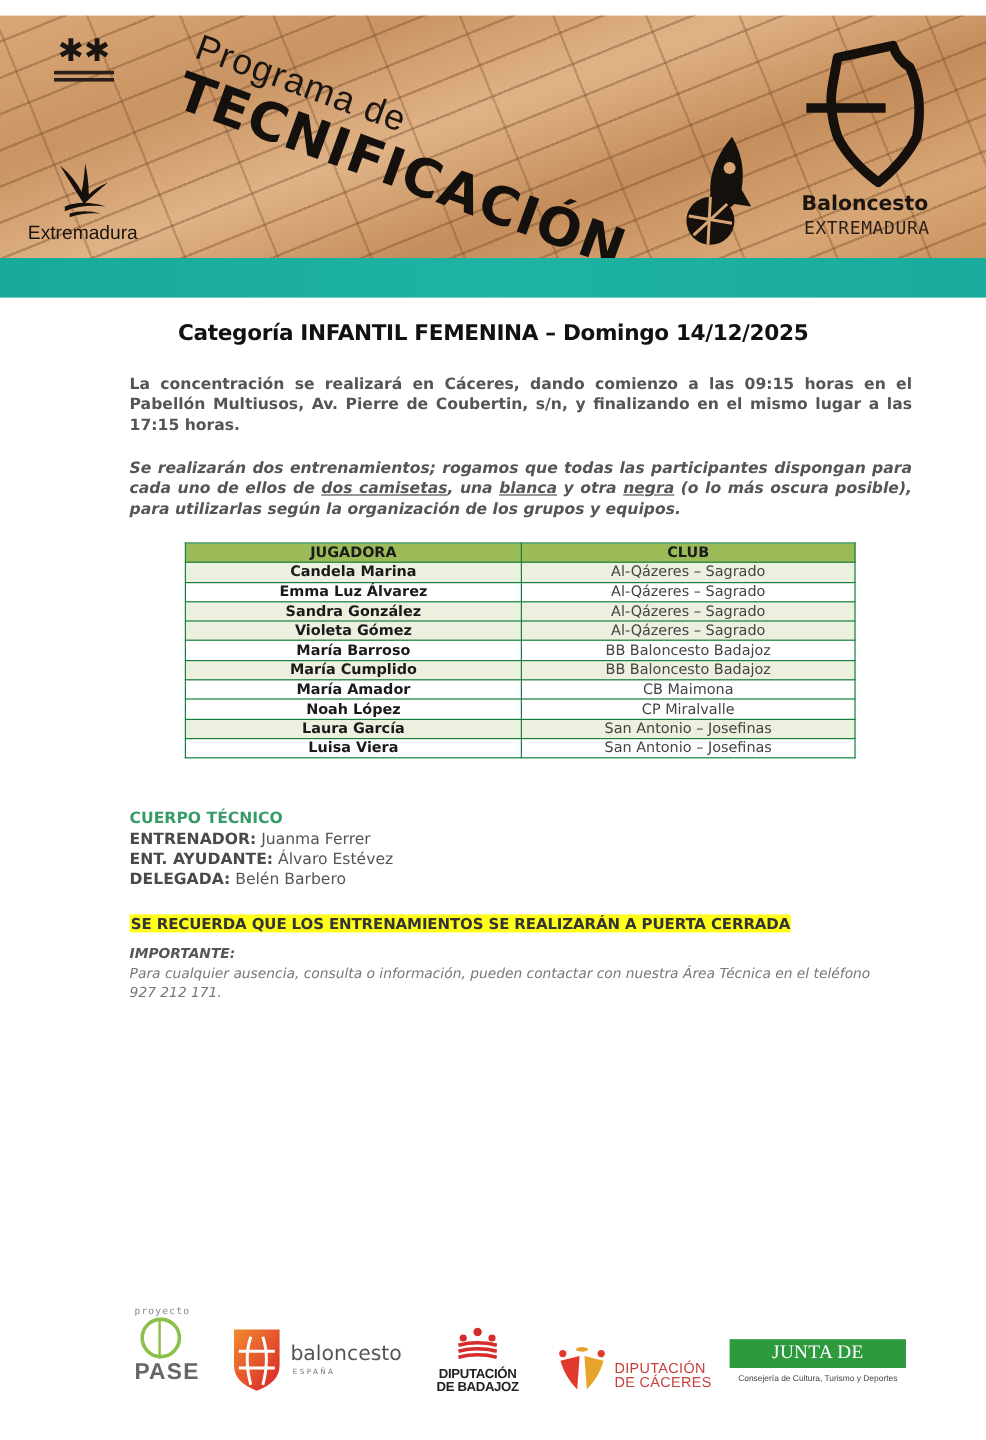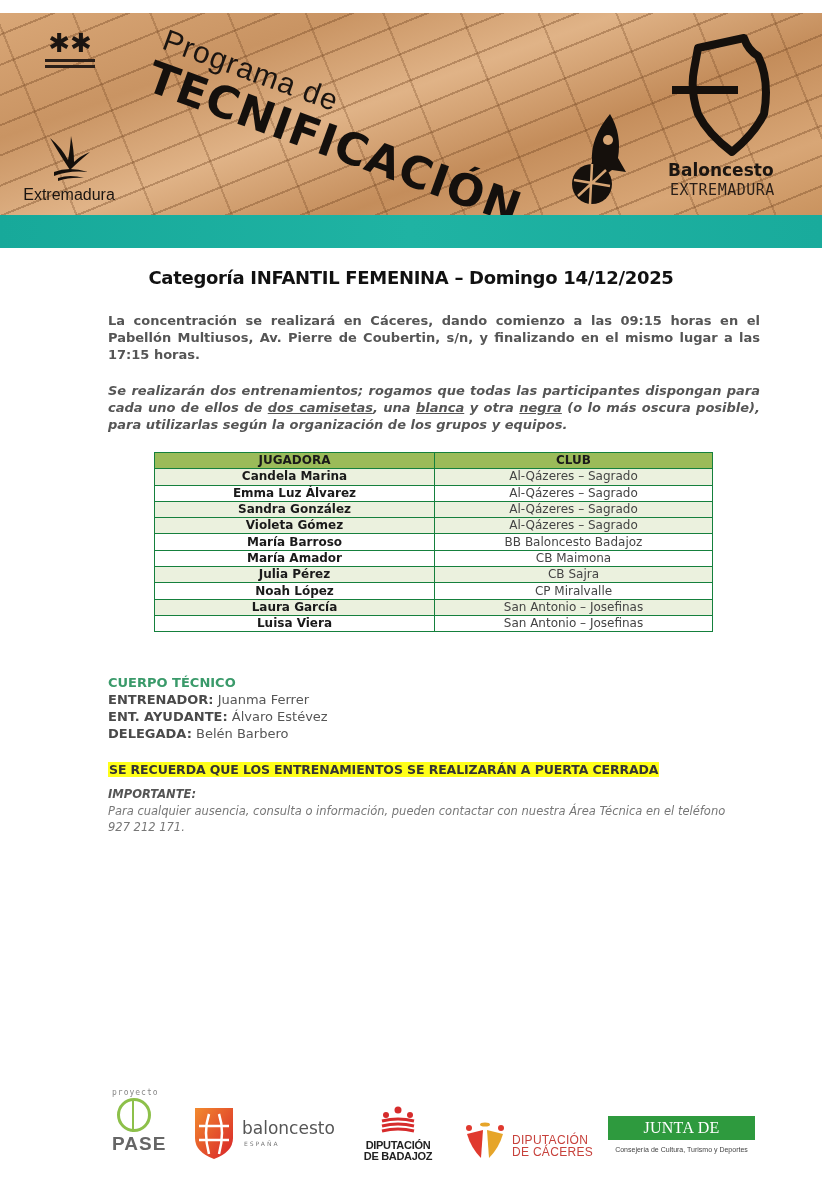--- a/index.html
+++ b/index.html
@@ -152,27 +152,27 @@
         <td class="club">Al-Qázeres – Sagrado</td>
       </tr>
     <tr class="alt">
         <td class="player">Violeta Gómez</td>
         <td class="club">Al-Qázeres – Sagrado</td>
       </tr>
     <tr>
         <td class="player">María Barroso</td>
         <td class="club">BB Baloncesto Badajoz</td>
       </tr>
+    <tr class="alt">
+        <td class="player">María Cumplido</td>
+        <td class="club">BB Baloncesto Badajoz</td>
+      </tr>
     <tr>
         <td class="player">María Amador</td>
         <td class="club">CB Maimona</td>
-      </tr>
-    <tr class="alt">
-        <td class="player">Julia Pérez</td>
-        <td class="club">CB Sajra</td>
       </tr>
     <tr>
         <td class="player">Noah López</td>
         <td class="club">CP Miralvalle</td>
       </tr>
     <tr class="alt">
         <td class="player">Laura García</td>
         <td class="club">San Antonio – Josefinas</td>
       </tr>
     <tr>

